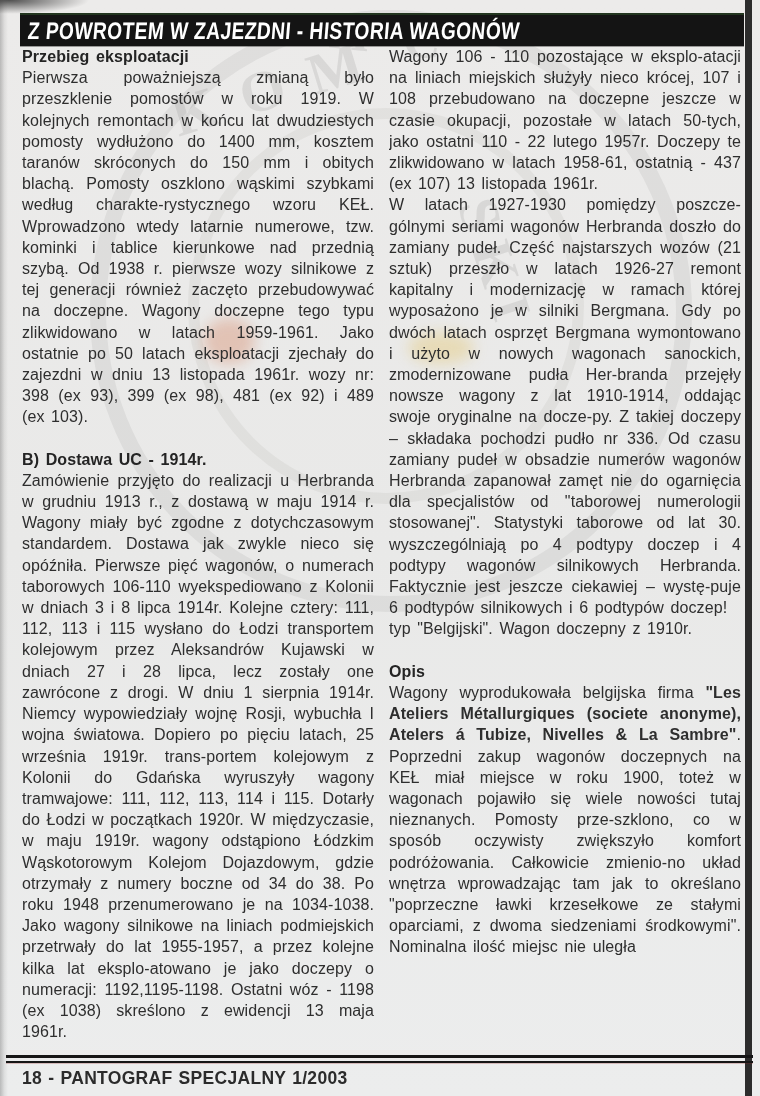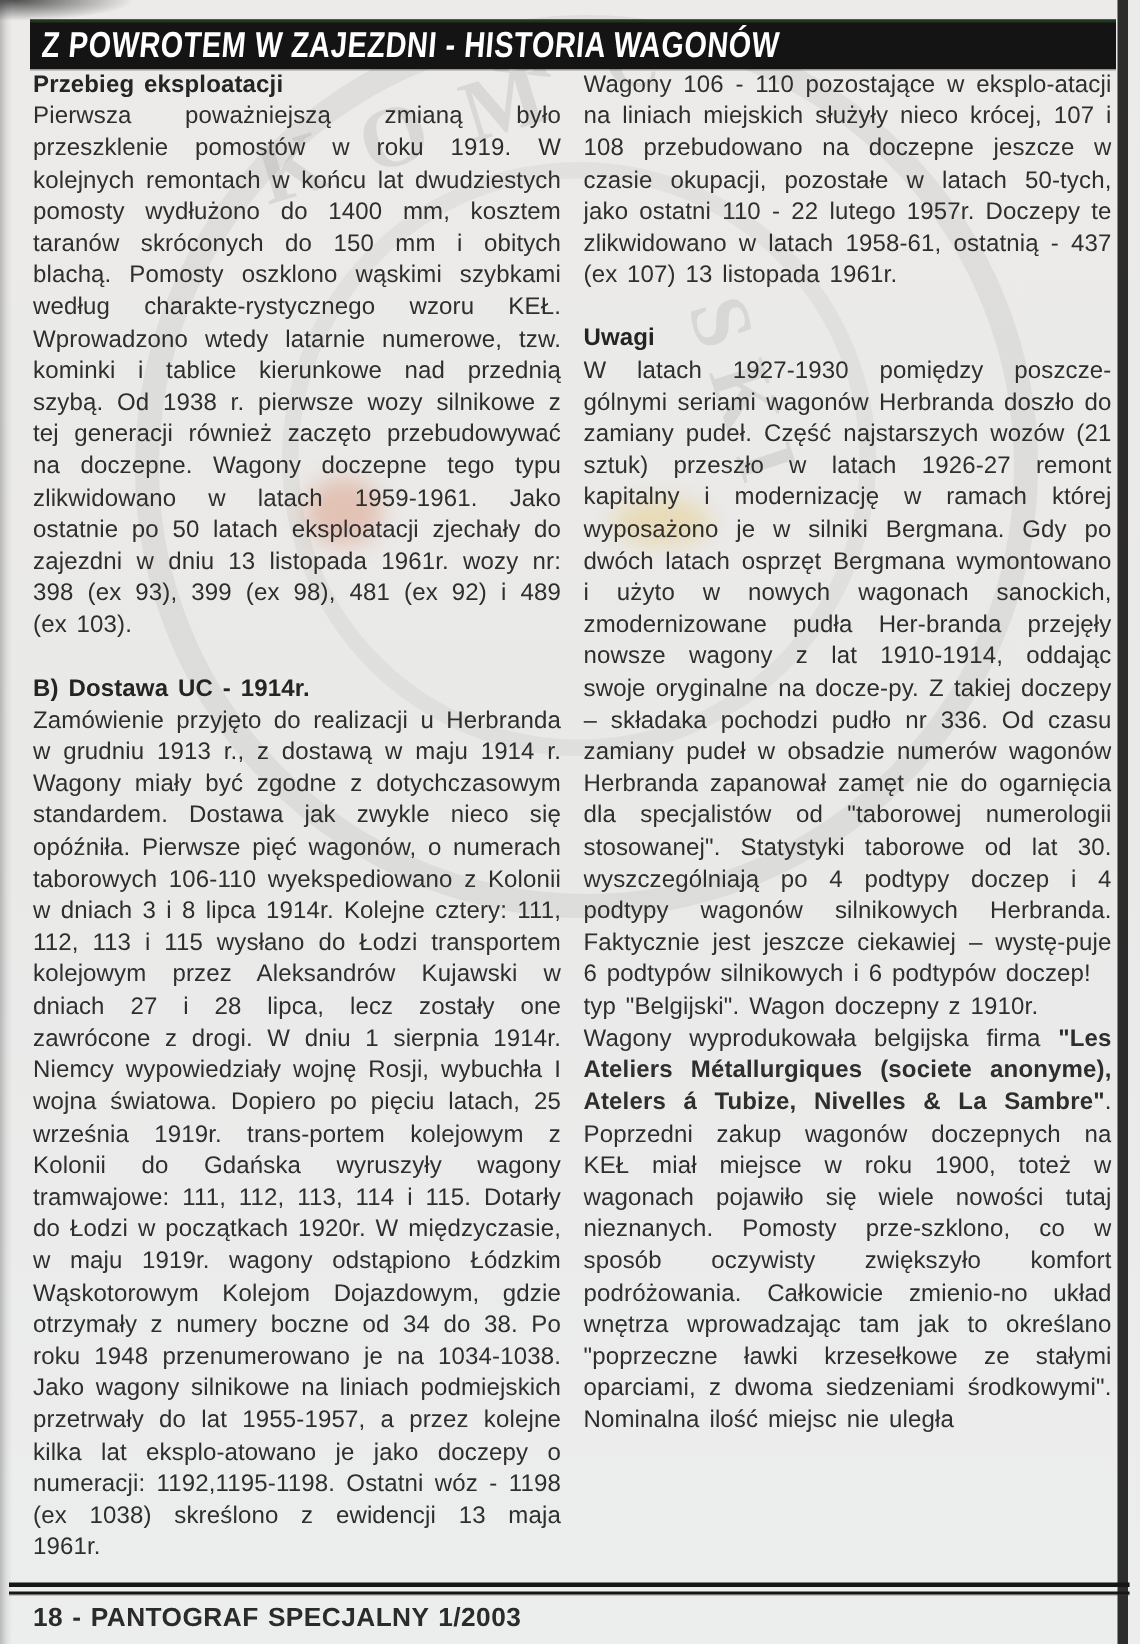--- a/index.html
+++ b/index.html
@@ -77,23 +77,23 @@
 
   <div class="col col-left">
     <h3>Przebieg eksploatacji</h3>
     <p>Pierwsza poważniejszą zmianą było przeszklenie pomostów w roku 1919. W kolejnych remontach w końcu lat dwudziestych pomosty wydłużono do 1400 mm, kosztem taranów skróconych do 150 mm i obitych blachą. Pomosty oszklono wąskimi szybkami według charakte-rystycznego wzoru KEŁ. Wprowadzono wtedy latarnie numerowe, tzw. kominki i tablice kierunkowe nad przednią szybą. Od 1938 r. pierwsze wozy silnikowe z tej generacji również zaczęto przebudowywać na doczepne. Wagony doczepne tego typu zlikwidowano w latach 1959-1961. Jako ostatnie po 50 latach eksploatacji zjechały do zajezdni w dniu 13 listopada 1961r. wozy nr: 398 (ex 93), 399 (ex 98), 481 (ex 92) i 489 (ex 103).</p>
     <h3 class="gap">B) Dostawa UC - 1914r.</h3>
     <p>Zamówienie przyjęto do realizacji u Herbranda w grudniu 1913 r., z dostawą w maju 1914 r. Wagony miały być zgodne z dotychczasowym standardem. Dostawa jak zwykle nieco się opóźniła. Pierwsze pięć wagonów, o numerach taborowych 106-110 wyekspediowano z Kolonii w dniach 3 i 8 lipca 1914r. Kolejne cztery: 111, 112, 113 i 115 wysłano do Łodzi transportem kolejowym przez Aleksandrów Kujawski w dniach 27 i 28 lipca, lecz zostały one zawrócone z drogi. W dniu 1 sierpnia 1914r. Niemcy wypowiedziały wojnę Rosji, wybuchła I wojna światowa. Dopiero po pięciu latach, 25 września 1919r. trans-portem kolejowym z Kolonii do Gdańska wyruszyły wagony tramwajowe: 111, 112, 113, 114 i 115. Dotarły do Łodzi w początkach 1920r. W międzyczasie, w maju 1919r. wagony odstąpiono Łódzkim Wąskotorowym Kolejom Dojazdowym, gdzie otrzymały z numery boczne od 34 do 38. Po roku 1948 przenumerowano je na 1034-1038. Jako wagony silnikowe na liniach podmiejskich przetrwały do lat 1955-1957, a przez kolejne kilka lat eksplo-atowano je jako doczepy o numeracji: 1192,1195-1198. Ostatni wóz - 1198 (ex 1038) skreślono z ewidencji 13 maja 1961r.</p>
   </div>
 
   <div class="col col-right">
     <p>Wagony 106 - 110 pozostające w eksplo-atacji na liniach miejskich służyły nieco krócej, 107 i 108 przebudowano na doczepne jeszcze w czasie okupacji, pozostałe w latach 50-tych, jako ostatni 110 - 22 lutego 1957r. Doczepy te zlikwidowano w latach 1958-61, ostatnią - 437 (ex 107) 13 listopada 1961r.</p>
-    <h3 class="gap">Uwagi</h3>
     <p>W latach 1927-1930 pomiędzy poszcze-gólnymi seriami wagonów Herbranda doszło do zamiany pudeł. Część najstarszych wozów (21 sztuk) przeszło w latach 1926-27 remont kapitalny i modernizację w ramach której wyposażono je w silniki Bergmana. Gdy po dwóch latach osprzęt Bergmana wymontowano i użyto w nowych wagonach sanockich, zmodernizowane pudła Her-branda przejęły nowsze wagony z lat 1910-1914, oddając swoje oryginalne na docze-py. Z takiej doczepy – składaka pochodzi pudło nr 336. Od czasu zamiany pudeł w obsadzie numerów wagonów Herbranda zapanował zamęt nie do ogarnięcia dla specjalistów od "taborowej numerologii stosowanej". Statystyki taborowe od lat 30. wyszczególniają po 4 podtypy doczep i 4 podtypy wagonów silnikowych Herbranda. Faktycznie jest jeszcze ciekawiej – wystę-puje 6 podtypów silnikowych i 6 podtypów doczep!</p>
     <p>typ "Belgijski". Wagon doczepny z 1910r.</p>
+    <h3 class="gap">Opis</h3>
     <p><span>Wagony wyprodukowała belgijska firma </span><b>"Les Ateliers Métallurgiques (societe anonyme), Atelers á Tubize, Nivelles &amp; La Sambre"</b><span>. Poprzedni zakup wagonów doczepnych na KEŁ miał miejsce w roku 1900, toteż w wagonach pojawiło się wiele nowości tutaj nieznanych. Pomosty prze-szklono, co w sposób oczywisty zwiększyło komfort podróżowania. Całkowicie zmienio-no układ wnętrza wprowadzając tam jak to określano "poprzeczne ławki krzesełkowe ze stałymi oparciami, z dwoma siedzeniami środkowymi". Nominalna ilość miejsc nie uległa</span></p>
   </div>
 
   <footer>
     <div class="rule rule1"></div>
     <div class="rule rule2"></div>
     <div class="footer-text">18 - PANTOGRAF SPECJALNY 1/2003</div>
   </footer>
 
 </div>

